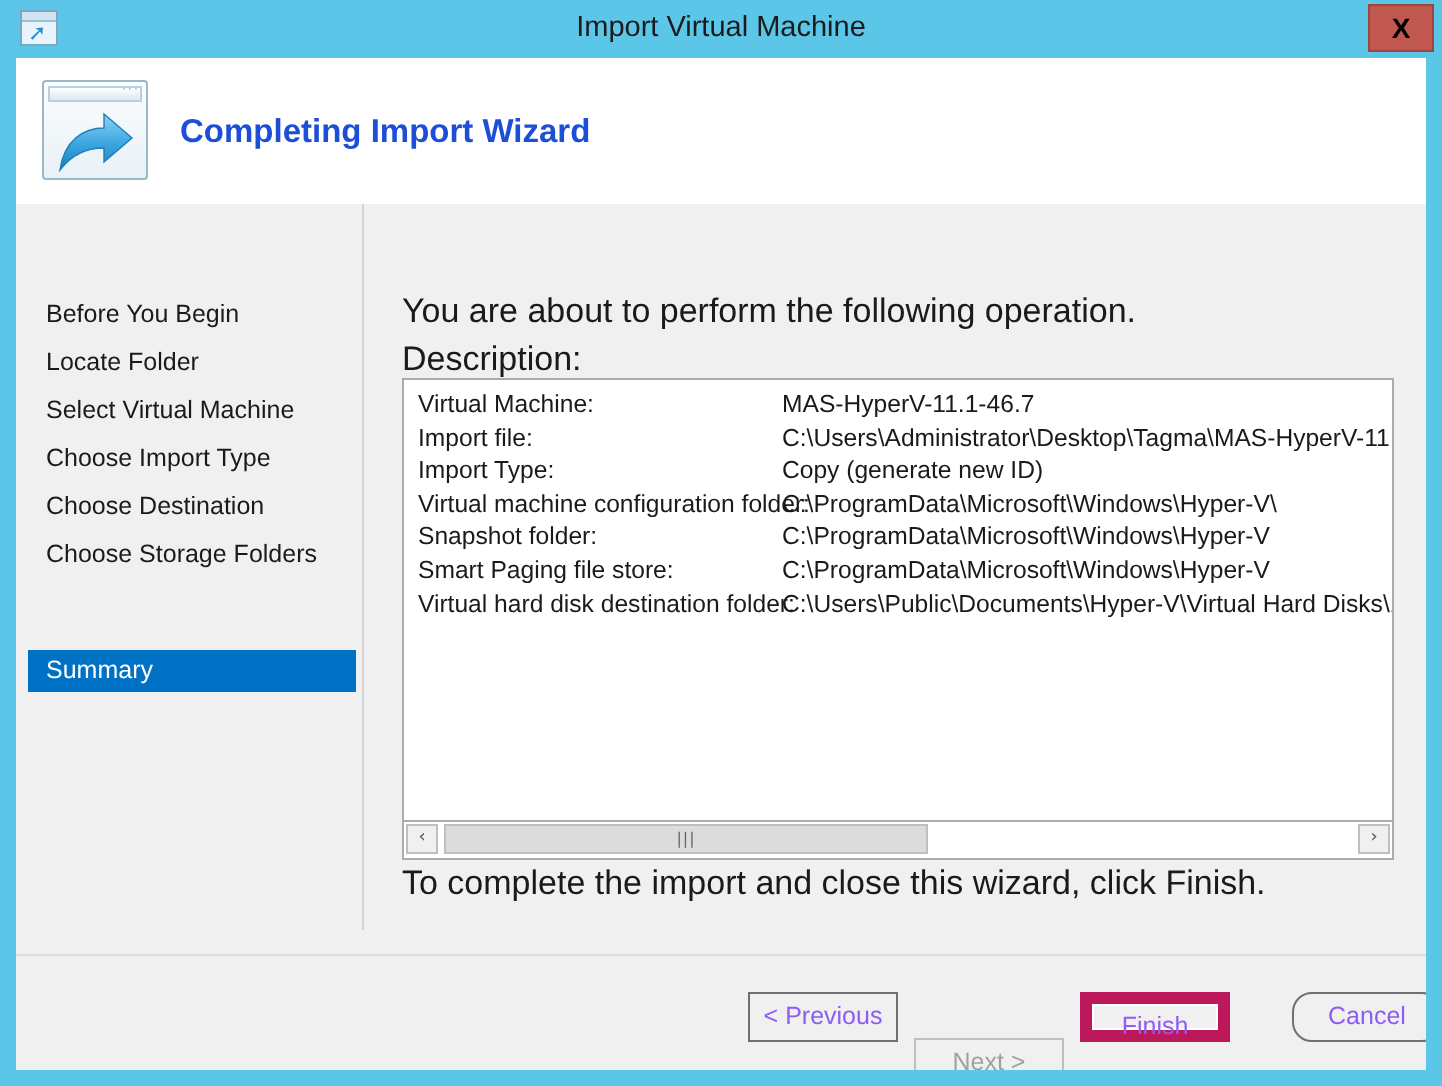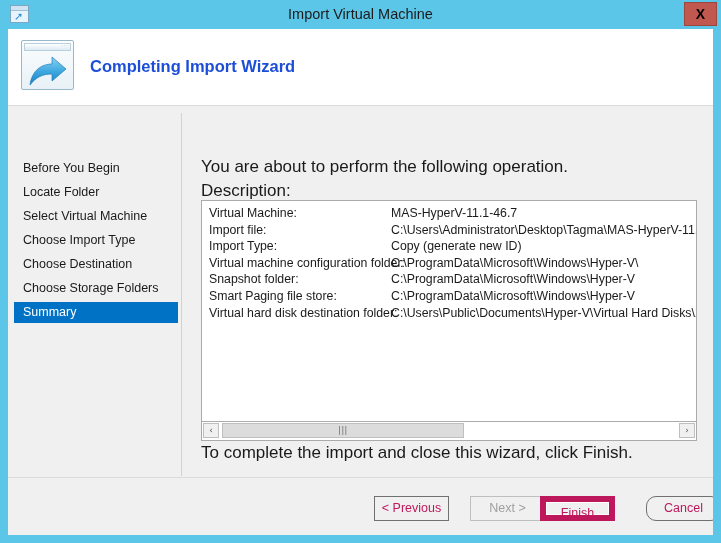--- a/index.html
+++ b/index.html
@@ -137,21 +137,21 @@
     left: 82px; top: 28px;
     font-size: 16.5px;
     font-weight: bold;
     color: #1d4ed8;
     font-family: "Liberation Sans", sans-serif;
   }
 
   
   .body-area {
     position: absolute;
-    left: 0; top: 84px;
+    left: 0; top: 73px;
     width: 705px;
     height: 371px;
     background: #F0F0F0;
   }
   .sidebar {
     position: absolute;
     left: 0; top: 0;
     width: 173px;
     height: 371px;
   }
@@ -165,20 +165,21 @@
     box-sizing: border-box;
     font-size: 12.5px;
     color: #1a1a1a;
     cursor: default;
     font-family: "Liberation Sans", sans-serif;
     white-space: nowrap;
   }
   .side-item.active {
     background: #0072C6;
     color: #ffffff;
+    margin-top: 34px;
   }
   .side-divider {
     position: absolute;
     left: 173px; top: 0;
     width: 1px;
     height: 363px;
     background: #D2D2D2;
   }
 
   
@@ -301,37 +302,37 @@
   }
   .btn {
     position: absolute;
     top: 18px;
     width: 75px;
     height: 25px;
     background: #F0F0F0;
     border: 1px solid #707070;
     box-sizing: border-box;
     font-size: 12.5px;
-    color: #be185d;
+    color: #8b5cf6;
     text-align: center;
     line-height: 23px;
     cursor: pointer;
     font-family: "Liberation Sans", sans-serif;
   }
   .btn.disabled {
     color: #A0A0A0;
     border-color: #BFBFBF;
     cursor: default;
   }
   .btn.focused {
     border: 6px solid #be185d;
     box-shadow: inset 0 0 0 1px #FFFFFF;
   }
   .btn-prev   { left: 366px; }
-  .btn-next   { left: 462px; }
+  .btn-next   { left: 449px; margin-top: 23px; }
   .btn-finish { left: 532px; }
   .btn-cancel { left: 638px; border-radius: 10px; }
 </style>
 </head>
 <body>
 
 <div class="window">
 
   <div class="titlebar">
     <div class="title-icon">

